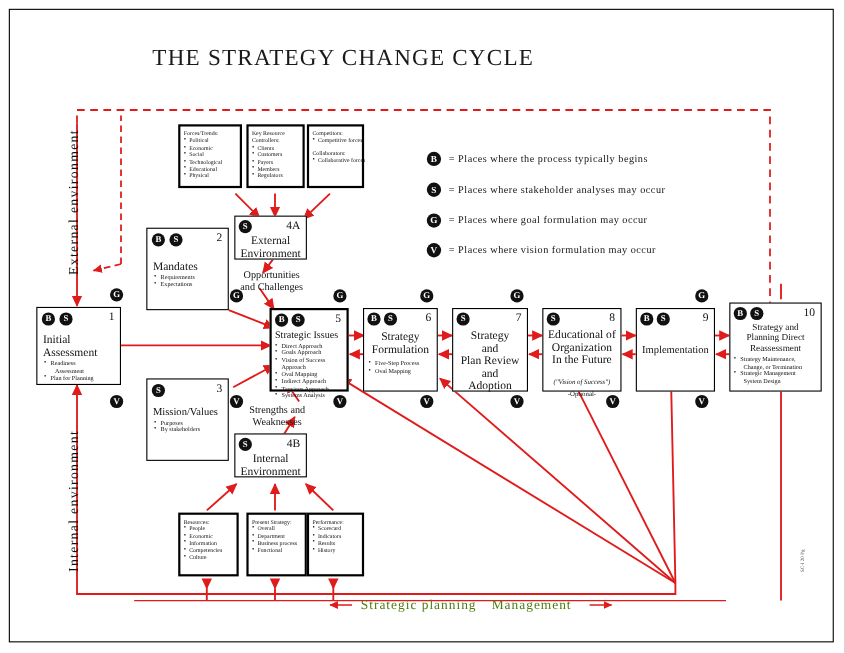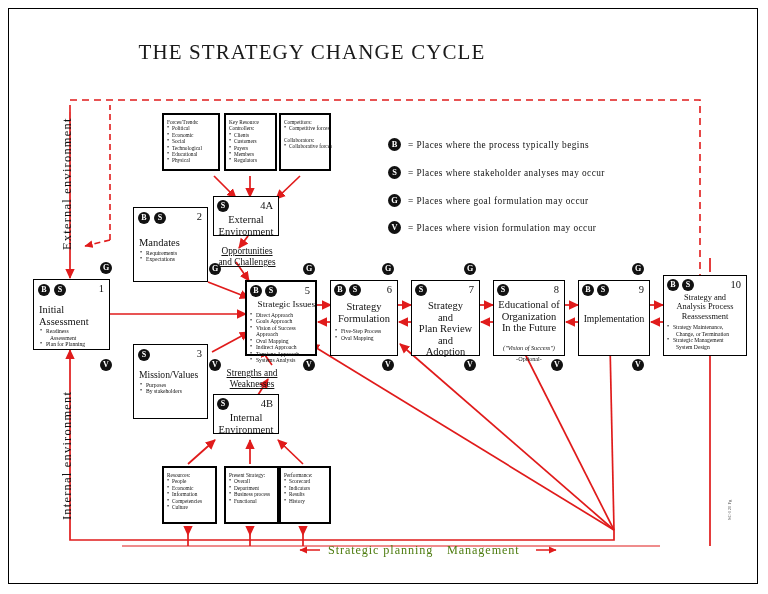--- a/index.html
+++ b/index.html
@@ -31,21 +31,21 @@
       font-size:8.4px;font-weight:bold;line-height:13px;text-align:center;font-family:"Liberation Serif",serif;}
   .mk.sm{width:12px;height:12px;line-height:12px;font-size:8px;}
 
   
   .lg{position:absolute;font-size:9.3px;color:#111;letter-spacing:.45px;white-space:nowrap;}
 
   
   .side{position:absolute;font-size:12.5px;letter-spacing:1.2px;color:#111;
         transform-origin:0 0;transform:rotate(-90deg);white-space:nowrap;}
 
-  .flabel{position:absolute;text-align:center;font-size:9.3px;line-height:10.5px;color:#111;text-decoration:underline;}
+  .flabel{position:absolute;text-align:center;font-size:9.3px;line-height:10.5px;color:#111;}
   .botbar{position:absolute;font-size:12.2px;letter-spacing:.9px;color:#4d7c0f;white-space:nowrap;}
   .vsrc{position:absolute;font-size:4.6px;color:#555;transform:rotate(-90deg);transform-origin:0 0;white-space:nowrap;}
 
   svg#wires{position:absolute;left:0;top:0;width:768px;height:594px;pointer-events:none;}
 </style>
 </head>
 <body>
 
 <div id="page">
   <div id="frame"></div>
@@ -245,21 +245,21 @@
       <li>Readiness</li>
       <li class="nb" style="padding-left:8px;">Assessment</li>
       <li>Plan for Planning</li>
     </ul>
   </div>
 
   <div class="bx thick" style="left:245px;top:280px;width:72px;height:76px;">
     <div class="mk sm" style="left:3px;top:3px;">B</div>
     <div class="mk sm" style="left:18px;top:3px;">S</div>
     <div class="num">5</div>
-    <div class="hdl" style="margin:17px 0 0 3px;font-size:9.2px;text-align:right;">Strategic Issues</div>
+    <div class="hdl" style="margin:17px 0 0 3px;font-size:9.2px;">Strategic Issues</div>
     <ul style="padding-left:5px;">
       <li>Direct Approach</li>
       <li>Goals Approach</li>
       <li style="white-space:normal;line-height:6.4px;">Vision of Success Approach</li>
       <li>Oval Mapping</li>
       <li>Indirect Approach</li>
       <li>Tensions Approach</li>
       <li>Systems Analysis</li>
     </ul>
   </div>
@@ -301,21 +301,21 @@
     <div class="mk sm" style="left:18px;top:3px;">S</div>
     <div class="num">9</div>
     <div class="hd" style="margin-top:32px;font-size:9.6px;">Implementation</div>
   </div>
 
   <div class="bx" style="left:663px;top:275px;width:84px;height:81px;">
     <div class="mk sm" style="left:3px;top:3px;">B</div>
     <div class="mk sm" style="left:18px;top:3px;">S</div>
     <div class="num">10</div>
     <div class="hd" style="margin-top:17px;font-size:8.4px;line-height:9.4px;">Strategy and</div>
-    <div class="hd" style="font-size:8.4px;line-height:9.4px;">Analysis Process</div>
+    <div class="hd" style="font-size:8.4px;line-height:9.4px;">Planning Direct</div>
     <div class="hd" style="font-size:8.4px;line-height:9.4px;">Reassessment</div>
     <ul style="padding-left:5px;margin-top:3px;">
       <li>Strategy Maintenance,</li>
       <li class="nb" style="padding-left:7px;">Change, or Termination</li>
       <li>Strategic Management</li>
       <li class="nb" style="padding-left:7px;">System Design</li>
     </ul>
   </div>
 
   <div class="mk sm" style="left:100px;top:262px;">G</div>

